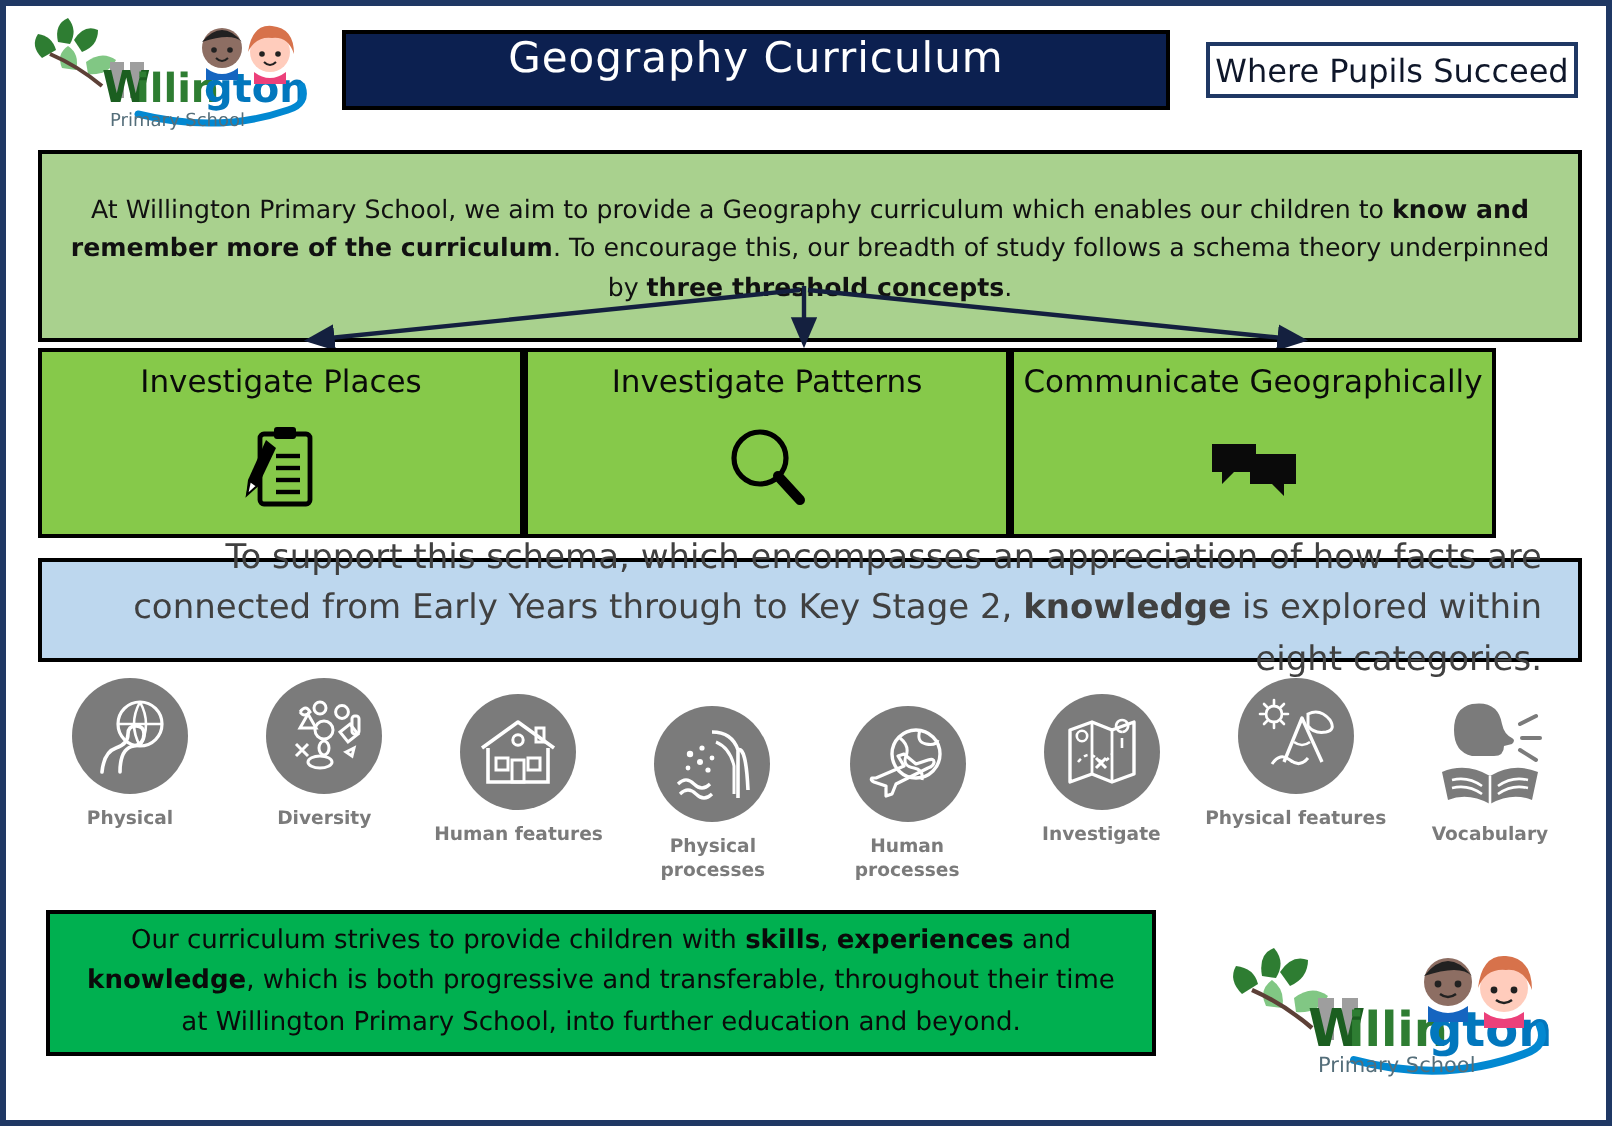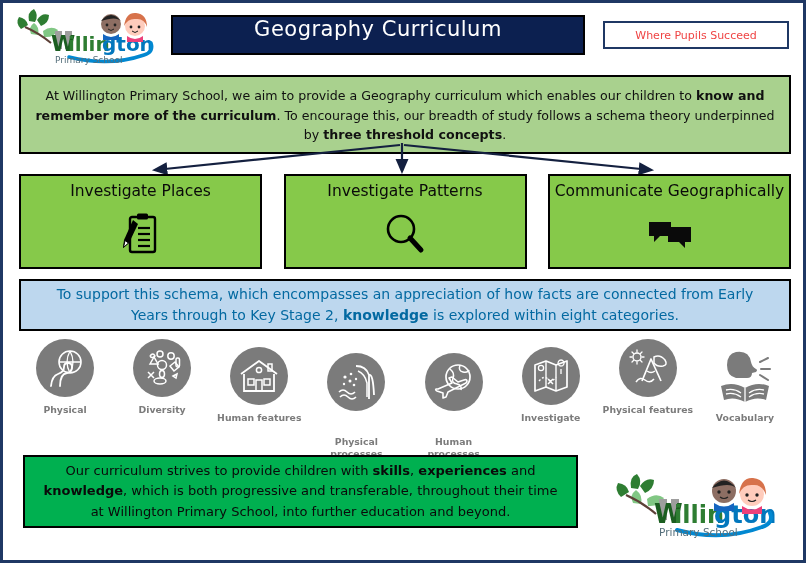--- a/index.html
+++ b/index.html
@@ -39,26 +39,26 @@
     letter-spacing: 0.5px;
     font-family: "DejaVu Sans", sans-serif;
   }
   .motto-box {
     position: absolute; left: 600px; top: 18px;
     width: 186px; height: 28px;
     background: #ffffff;
     border: 2px solid #1F3864;
     display: flex; align-items: center; justify-content: center;
   }
-  .motto-box span { font-size: 11px; color: #ef4444; }
+  .motto-box span { font-size: 16px; color: #0f172a; }
 
   
   .intro-box {
     position: absolute; left: 16px; top: 72px;
-    width: 772px; height: 79px;
+    width: 772px; height: 96px;
     background: #A9D18E;
     border: 2px solid #000000;
     display: flex; align-items: center; justify-content: center;
     padding: 4px 14px 2px 14px;
   }
   .intro-box p {
     text-align: center;
     font-size: 12.6px;
     line-height: 1.55;
     color: #111111;
@@ -69,21 +69,21 @@
   .arrows {
     position: absolute; left: 0; top: 140px;
     width: 800px; height: 36px;
     pointer-events: none;
   }
 
   
   .concepts {
     position: absolute; left: 16px; top: 171px;
     width: 772px; height: 95px;
-    display: flex; justify-content: space-between;
+    display: flex; 
   }
   .concept {
     width: 243px; height: 95px;
     background: #86C94A;
     border: 2px solid #000000;
     display: flex; flex-direction: column;
     align-items: center; justify-content: flex-start;
     padding-top: 7px;
   }
   .concept-label {
@@ -97,22 +97,22 @@
   
   .blue-box {
     position: absolute; left: 16px; top: 276px;
     width: 772px; height: 52px;
     background: #BDD7EE;
     border: 2px solid #000000;
     display: flex; align-items: center; justify-content: center;
     padding: 0 18px;
   }
   .blue-box p {
-    text-align: center; font-size: 14px;
-    line-height: 1.5; color: #0369a1;
+    text-align: right; font-size: 17px;
+    line-height: 1.5; color: #404040;
   }
   .blue-box b { font-weight: 700; }
 
   
   .categories {
     position: absolute; left: 16px; top: 336px;
     width: 772px; height: 108px;
     display: flex; justify-content: space-between; align-items: flex-start;
   }
   .cat {
@@ -129,21 +129,21 @@
     display: flex; align-items: center; justify-content: center;
   }
   .cat-label {
     margin-top: 7px;
     font-size: 9.3px; font-weight: 700;
     color: #7B7B7B; text-align: center;
     line-height: 1.25;
   }
   .cat.shift-1 { margin-top: 0px; }
   .cat.shift-2 { margin-top: 8px; }
-  .cat.shift-3 { margin-top: 14px; gap: 18px; }
+  .cat.shift-3 { margin-top: 14px; }
 
   
   .footer-box {
     position: absolute; left: 20px; top: 452px;
     width: 555px; height: 73px;
     background: #00B050;
     border: 2px solid #000000;
     display: flex; align-items: center; justify-content: center;
     padding: 0 14px;
   }

